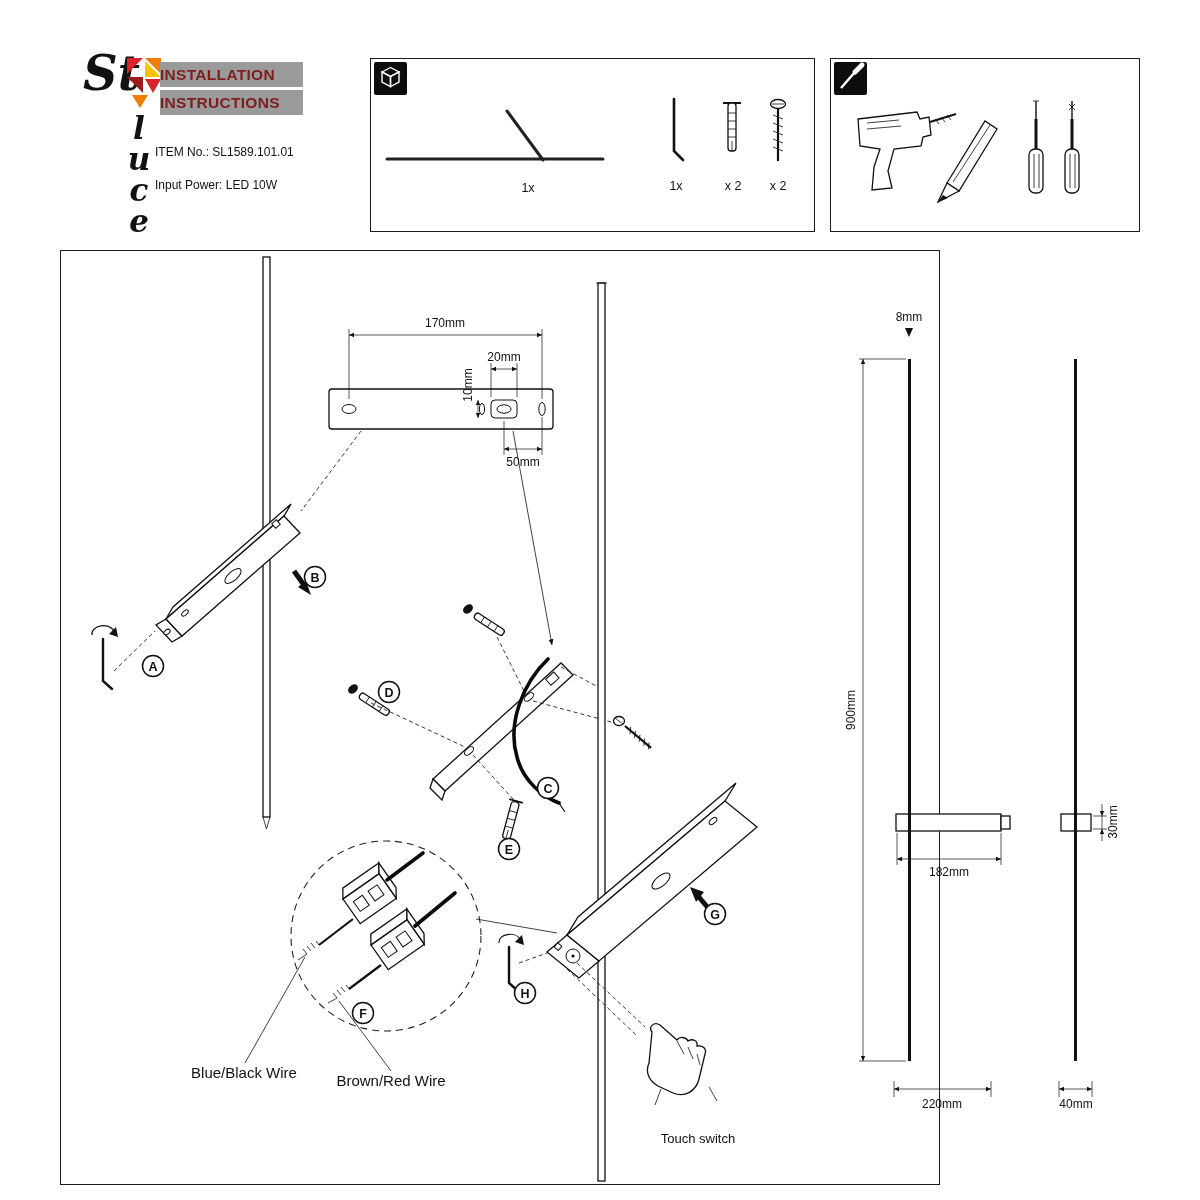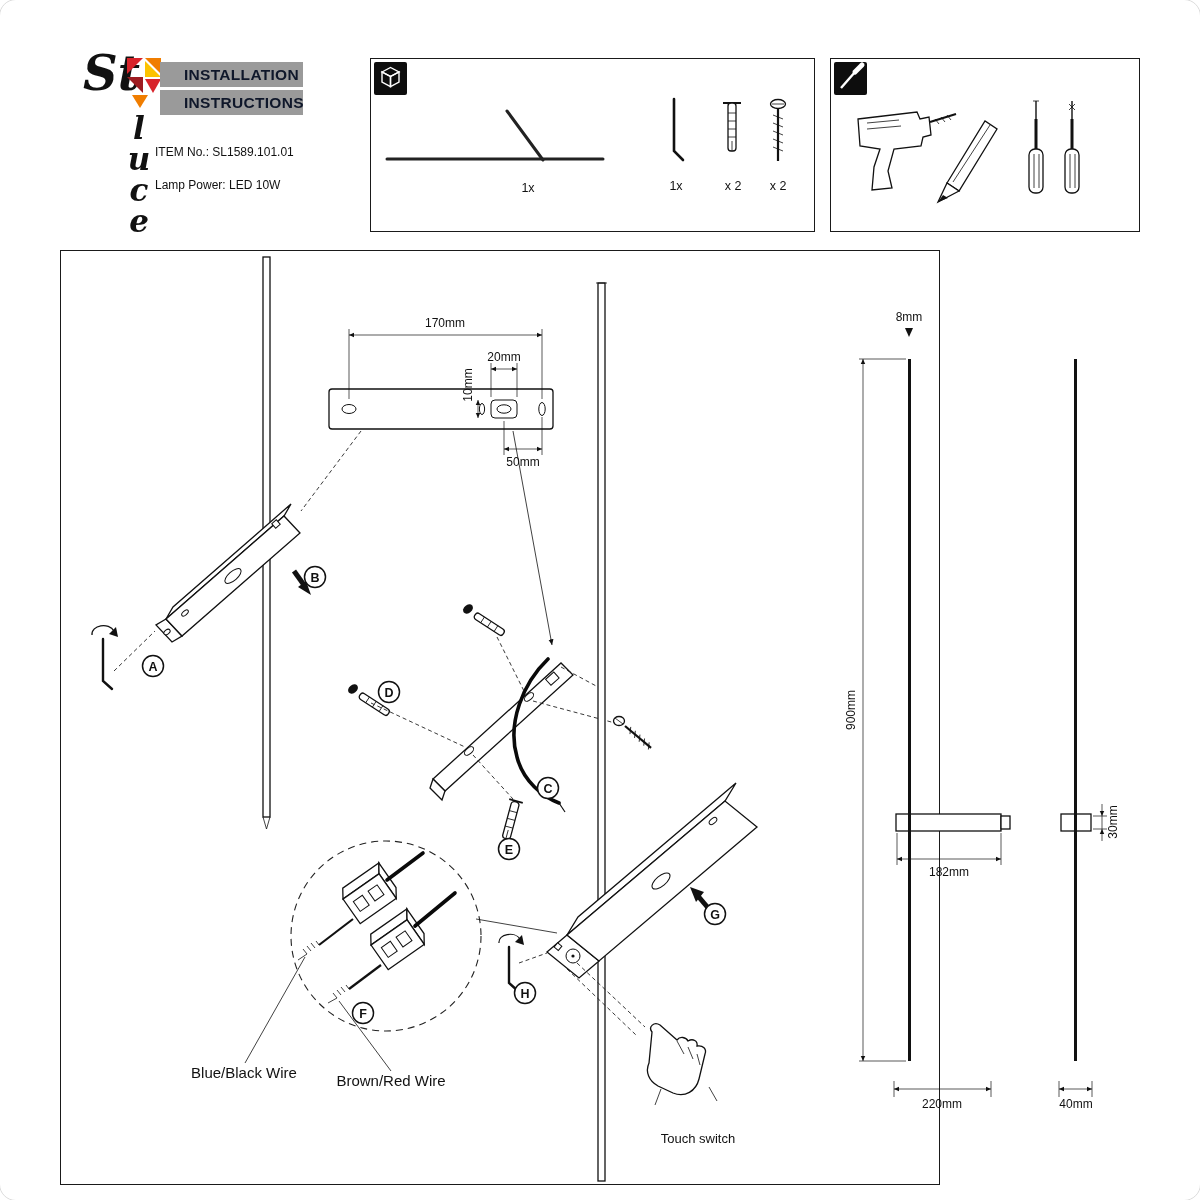--- a/index.html
+++ b/index.html
@@ -1,22 +1,22 @@
 <!DOCTYPE html>
 <html><head>
 <meta charset="utf-8">
 <style>
   * { margin:0; padding:0; box-sizing:border-box; }
   html,body { width:1200px; height:1200px; }
   body { background:#fff; font-family:"Liberation Sans",sans-serif; color:#111; position:relative; }
-  .page { position:absolute; inset:0; background:#fff; outline:1px solid #dcdcdc;border-radius:16px; }
+  .page { position:absolute; inset:0; background:#fff; outline:1px solid #dcdcdc; }
   .abs { position:absolute; }
   .panel { border:1.6px solid #1a1a1a; background:#fff; }
-  .title-bar { width:143px; height:25px; background:#9a9a9a; color:#0f172a; font-weight:bold;
-               font-size:15.5px; line-height:25px; padding-left:24px; letter-spacing:.3px; margin-bottom:3px; }
+  .title-bar { width:143px; height:25px; background:#9a9a9a; color:#7f1d1d; font-weight:bold;
+               font-size:15.5px; line-height:25px; padding-left:0; letter-spacing:.3px; margin-bottom:3px; }
   .info-line { font-size:12px; line-height:33px; white-space:nowrap; }
   .logo-st { font-family:"DejaVu Serif",serif; font-style:italic; font-weight:bold; font-size:48px; line-height:.9; }
   .logo-luce { writing-mode:vertical-lr; text-orientation:upright; font-family:"DejaVu Serif",serif;
                font-style:italic; font-weight:bold; font-size:31px; letter-spacing:-5px; line-height:1; }
   svg { display:block; }
   svg text { font-family:"Liberation Sans",sans-serif; fill:#111; }
   .dim { font-size:12px; text-anchor:middle; }
   .qty { font-size:12.5px; text-anchor:middle; }
   .lbl { font-size:15px; text-anchor:middle; }
   .sm  { font-size:13px; text-anchor:middle; }
@@ -48,21 +48,21 @@
     <div class="logo-luce abs" style="left:40px;top:58px">luce</div>
   </div>
 
   <div class="abs" style="left:160px;top:62px">
     <div class="title-bar">INSTALLATION</div>
     <div class="title-bar">INSTRUCTIONS</div>
   </div>
 
   <div class="abs" style="left:155px;top:136px">
     <div class="info-line">ITEM No.: SL1589.101.01</div>
-    <div class="info-line">Lamp Power: LED 10W</div>
+    <div class="info-line">Input Power: LED 10W</div>
   </div>
 
   <div class="abs panel" style="left:370px;top:58px;width:445px;height:174px">
     <svg width="441" height="170" viewBox="0 0 441 170">
       <g>
         <rect x="3" y="3" width="33" height="33" rx="2" fill="#0d0d0d"></rect>
         <polygon points="11,13 19.5,8.5 28,13 19.5,17.5" fill="none" stroke="#fff" stroke-width="1.4"></polygon>
         <polygon points="11,13 11,23 19.5,27.5 19.5,17.5" fill="none" stroke="#fff" stroke-width="1.4"></polygon>
         <polygon points="28,13 28,23 19.5,27.5 19.5,17.5" fill="none" stroke="#fff" stroke-width="1.4"></polygon>
       </g>

